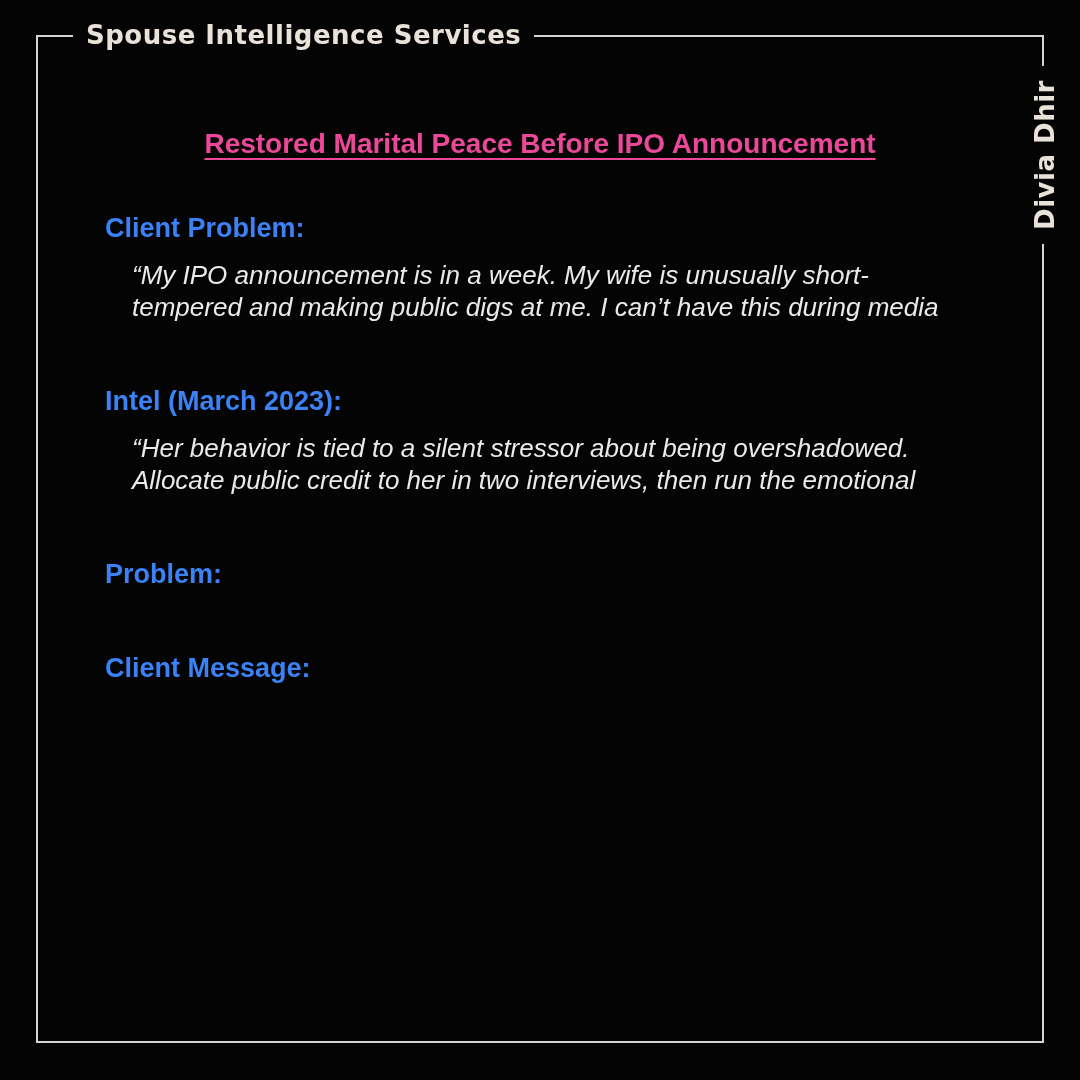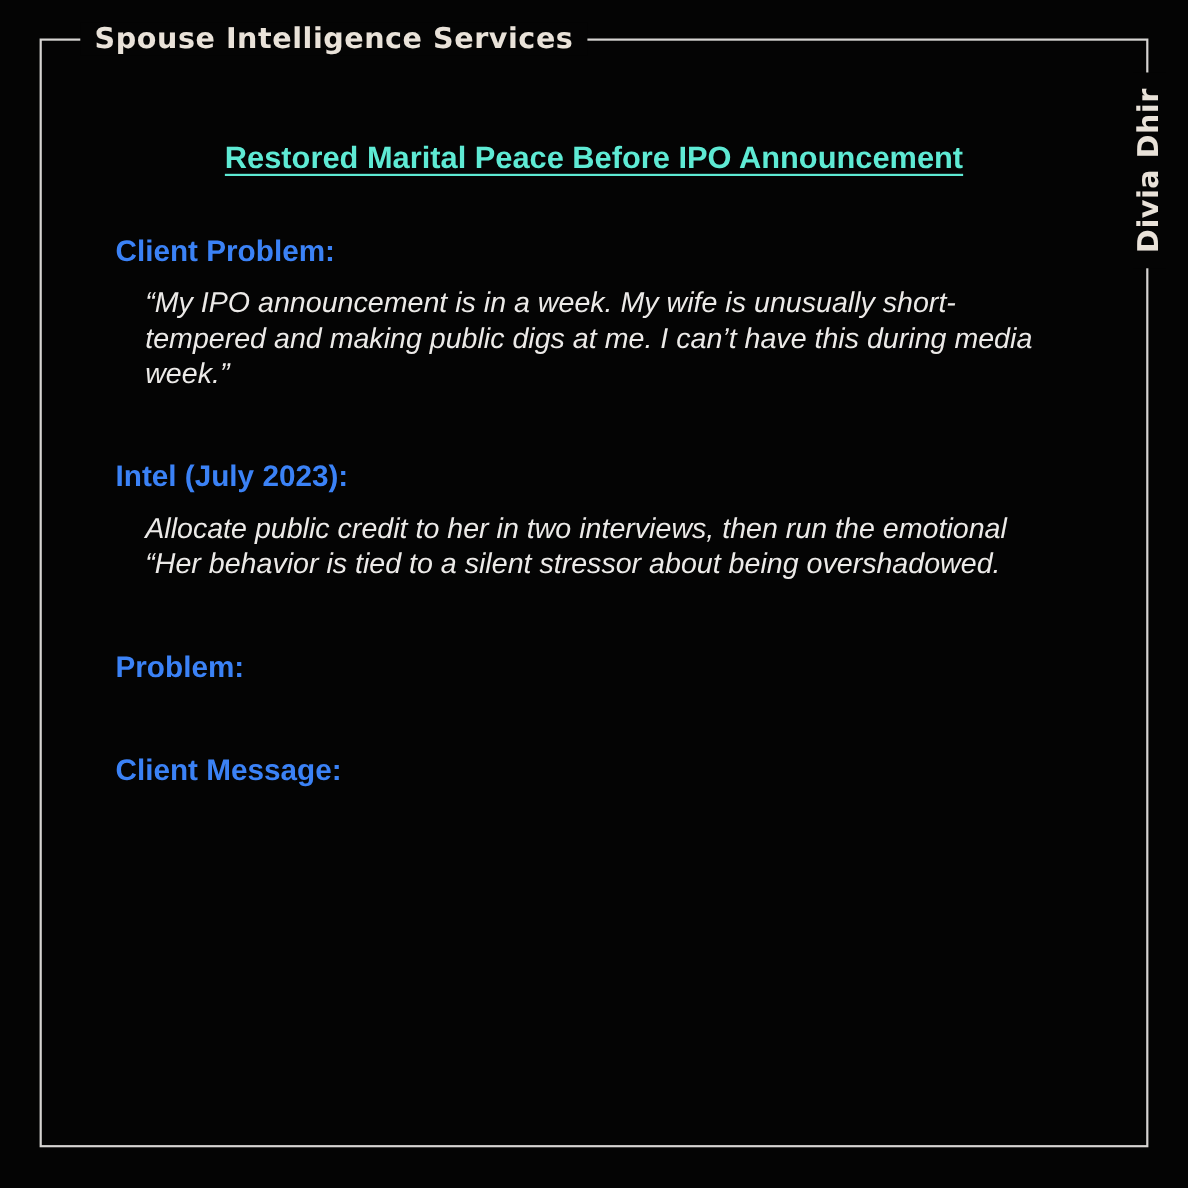--- a/index.html
+++ b/index.html
@@ -56,21 +56,21 @@
     left: 105px;
     right: 105px;
     top: 127px;
   }
   .title {
     margin: 0 0 51px 0;
     text-align: center;
     font-size: 28px;
     line-height: 34px;
     font-weight: bold;
-    color: #5eead4;
+    color: #ec4899;
     text-decoration: underline;
     text-underline-offset: 5px;
     text-decoration-thickness: 2px;
   }
   .section {
     margin: 0 0 62px 0;
   }
   .section h2 {
     margin: 0 0 15px 0;
     font-size: 27px;
@@ -105,29 +105,28 @@
 
   <div class="content">
 
     <h1 class="title">Restored Marital Peace Before IPO Announcement</h1>
 
     <div class="section">
       <h2>Client Problem:</h2>
       <p class="italic">
         <span class="line">“My IPO announcement is in a week. My wife is unusually short-</span>
         <span class="line">tempered and making public digs at me. I can’t have this during media</span>
-        <span class="line">week.”</span>
       </p>
     </div>
 
     <div class="section">
-      <h2>Intel (July 2023):</h2>
+      <h2>Intel (March 2023):</h2>
       <p class="italic">
+        <span class="line">“Her behavior is tied to a silent stressor about being overshadowed.</span>
         <span class="line">Allocate public credit to her in two interviews, then run the emotional</span>
-        <span class="line">“Her behavior is tied to a silent stressor about being overshadowed.</span>
       </p>
     </div>
 
     <div class="section">
       <h2>Problem:</h2>
       <p>
       </p>
     </div>
 
     <div class="section">

